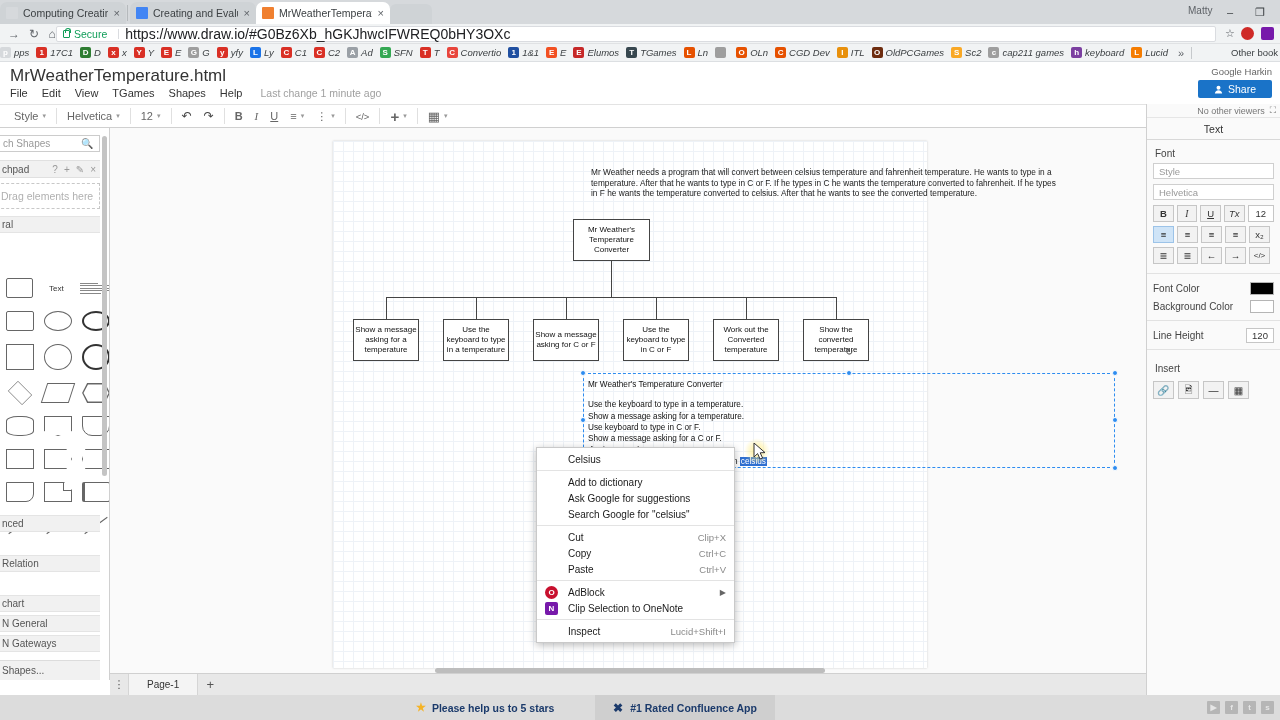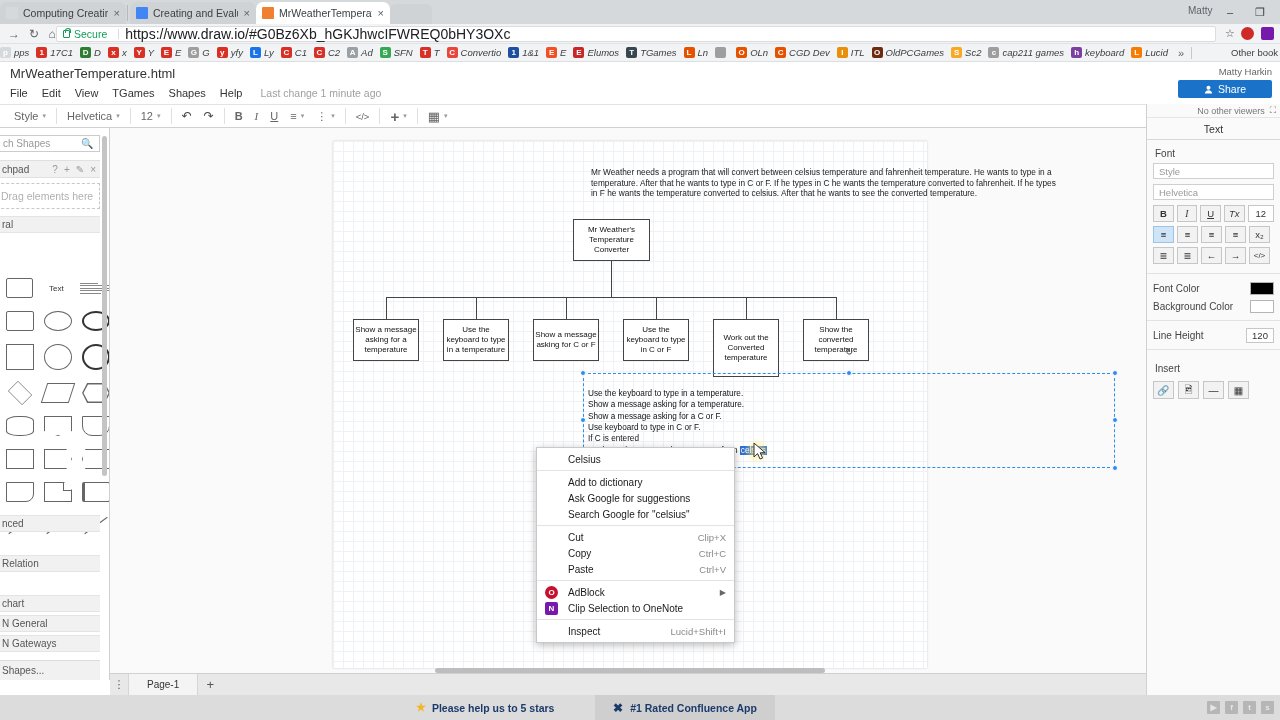--- a/index.html
+++ b/index.html
@@ -80,29 +80,29 @@
      font-size:8px; color:#fff; font-weight:bold; flex:0 0 11px; }
   .bm .bmlbl { font-size:9.5px;font-style:italic; }
   .bm-overflow { position:absolute; right:96px; font-size:11px; color:#5f6368; }
   .bm-sep { position:absolute; right:88px; width:1px; height:12px; background:#c6c9cc; }
   .bm-other { position:absolute; right:2px; display:flex; align-items:flex-start; font-size:9.5px; }
 
   
   .dio-header {
     position:absolute; top:62px; left:0; width:1280px; height:42px; background:#ffffff;
   }
-  .dio-filename { position:absolute; left:10px; top:4px; font-size:13px; color:#333; }
+  .dio-filename { position:absolute; left:10px; top:4px; font-size:17px; color:#333; }
   .dio-menu { position:absolute; left:10px; top:25px; display:flex; align-items:center; font-size:11px; }
   .dio-menu .mi { margin-right:14px; color:#333; }
   .dio-lastchange { color:#a0a0a0; font-size:10.5px; margin-left:4px; }
   .dio-user { position:absolute; right:8px; top:4px; font-size:9.5px; color:#666; }
   .share-btn {
     position:absolute; right:8px; top:18px; height:18px; background:#1a73c8;
     color:#fff; border-radius:2px; display:flex; align-items:center;
-    padding:0 26px; font-size:10.5px;
+    padding:0 16px; font-size:10.5px;
   }
   .share-btn .psvg { margin-right:5px; display:flex; }
 
   
   .dio-toolbar {
     position:absolute; top:104px; left:0; width:1146px; height:24px;
     background:#ffffff; border-top:1px solid #e3e3e3; border-bottom:1px solid #d0d0d0;
     display:flex; align-items:center; font-size:11px; color:#4d4d4d;
   }
   .tb-item { display:flex; align-items:center; height:24px; padding:0 6px; color:#666; }
@@ -464,21 +464,21 @@
     <div class="dio-filename">MrWeatherTemperature.html</div>
     <div class="dio-menu">
       <span class="mi">File</span>
       <span class="mi">Edit</span>
       <span class="mi">View</span>
       <span class="mi">TGames</span>
       <span class="mi">Shapes</span>
       <span class="mi">Help</span>
       <span class="dio-lastchange">Last change 1 minute ago</span>
     </div>
-    <div class="dio-user">Matty Harkin</div>
+    <div class="dio-user">Google Harkin</div>
     <div class="share-btn">
       <span class="psvg">
         <svg width="9" height="9" viewBox="0 0 10 10">
             <circle cx="5" cy="3" r="2.2" fill="#fff"></circle>
             <path d="M1 9.5c0-2.2 1.8-3.6 4-3.6s4 1.4 4 3.6z" fill="#fff"></path>
           </svg>
       </span>
       <span>Share</span>
     </div>
   </div>
@@ -626,36 +626,37 @@
         </div>
       <div class="node" style="left:110px;top:178px;width:66px;height:42px;">
           <span>Use the keyboard to type in a temperature</span>
         </div>
       <div class="node" style="left:200px;top:178px;width:66px;height:42px;">
           <span>Show a message asking for C or F</span>
         </div>
       <div class="node" style="left:290px;top:178px;width:66px;height:42px;">
           <span>Use the keyboard to type in C or F</span>
         </div>
-      <div class="node" style="left:380px;top:178px;width:66px;height:58px;">
+      <div class="node" style="left:380px;top:178px;width:66px;height:42px;">
           <span>Work out the Converted temperature</span>
         </div>
       <div class="node" style="left:470px;top:178px;width:66px;height:42px;">
           <span>Show the converted temperature</span>
         </div>
 
       <div class="rot-handle">↻</div>
 
       <div class="sel-box">
         <div class="sel-inner">
+          <span class="ln">Mr Weather's Temperature Converter</span>
           <span class="ln blank"></span>
           <span class="ln">Use the keyboard to type in a temperature.</span>
           <span class="ln">Show a message asking for a temperature.</span>
+          <span class="ln">Use keyboard to type in C or F.</span>
           <span class="ln">Show a message asking for a C or F.</span>
-          <span class="ln">Use keyboard to type in C or F.</span>
           <span class="ln">If C is entered</span>
           <span class="ln"><span>Work out the converted temperature.from </span><span class="misspell">celsius</span></span>
           <span class="ln">Show the converted temperature.</span>
         </div>
       </div>
 
       <div class="handle" style="left:247px;top:229px;"></div>
       <div class="handle" style="left:513px;top:229px;"></div>
       <div class="handle" style="left:779px;top:229px;"></div>
       <div class="handle" style="left:247px;top:276px;"></div>

